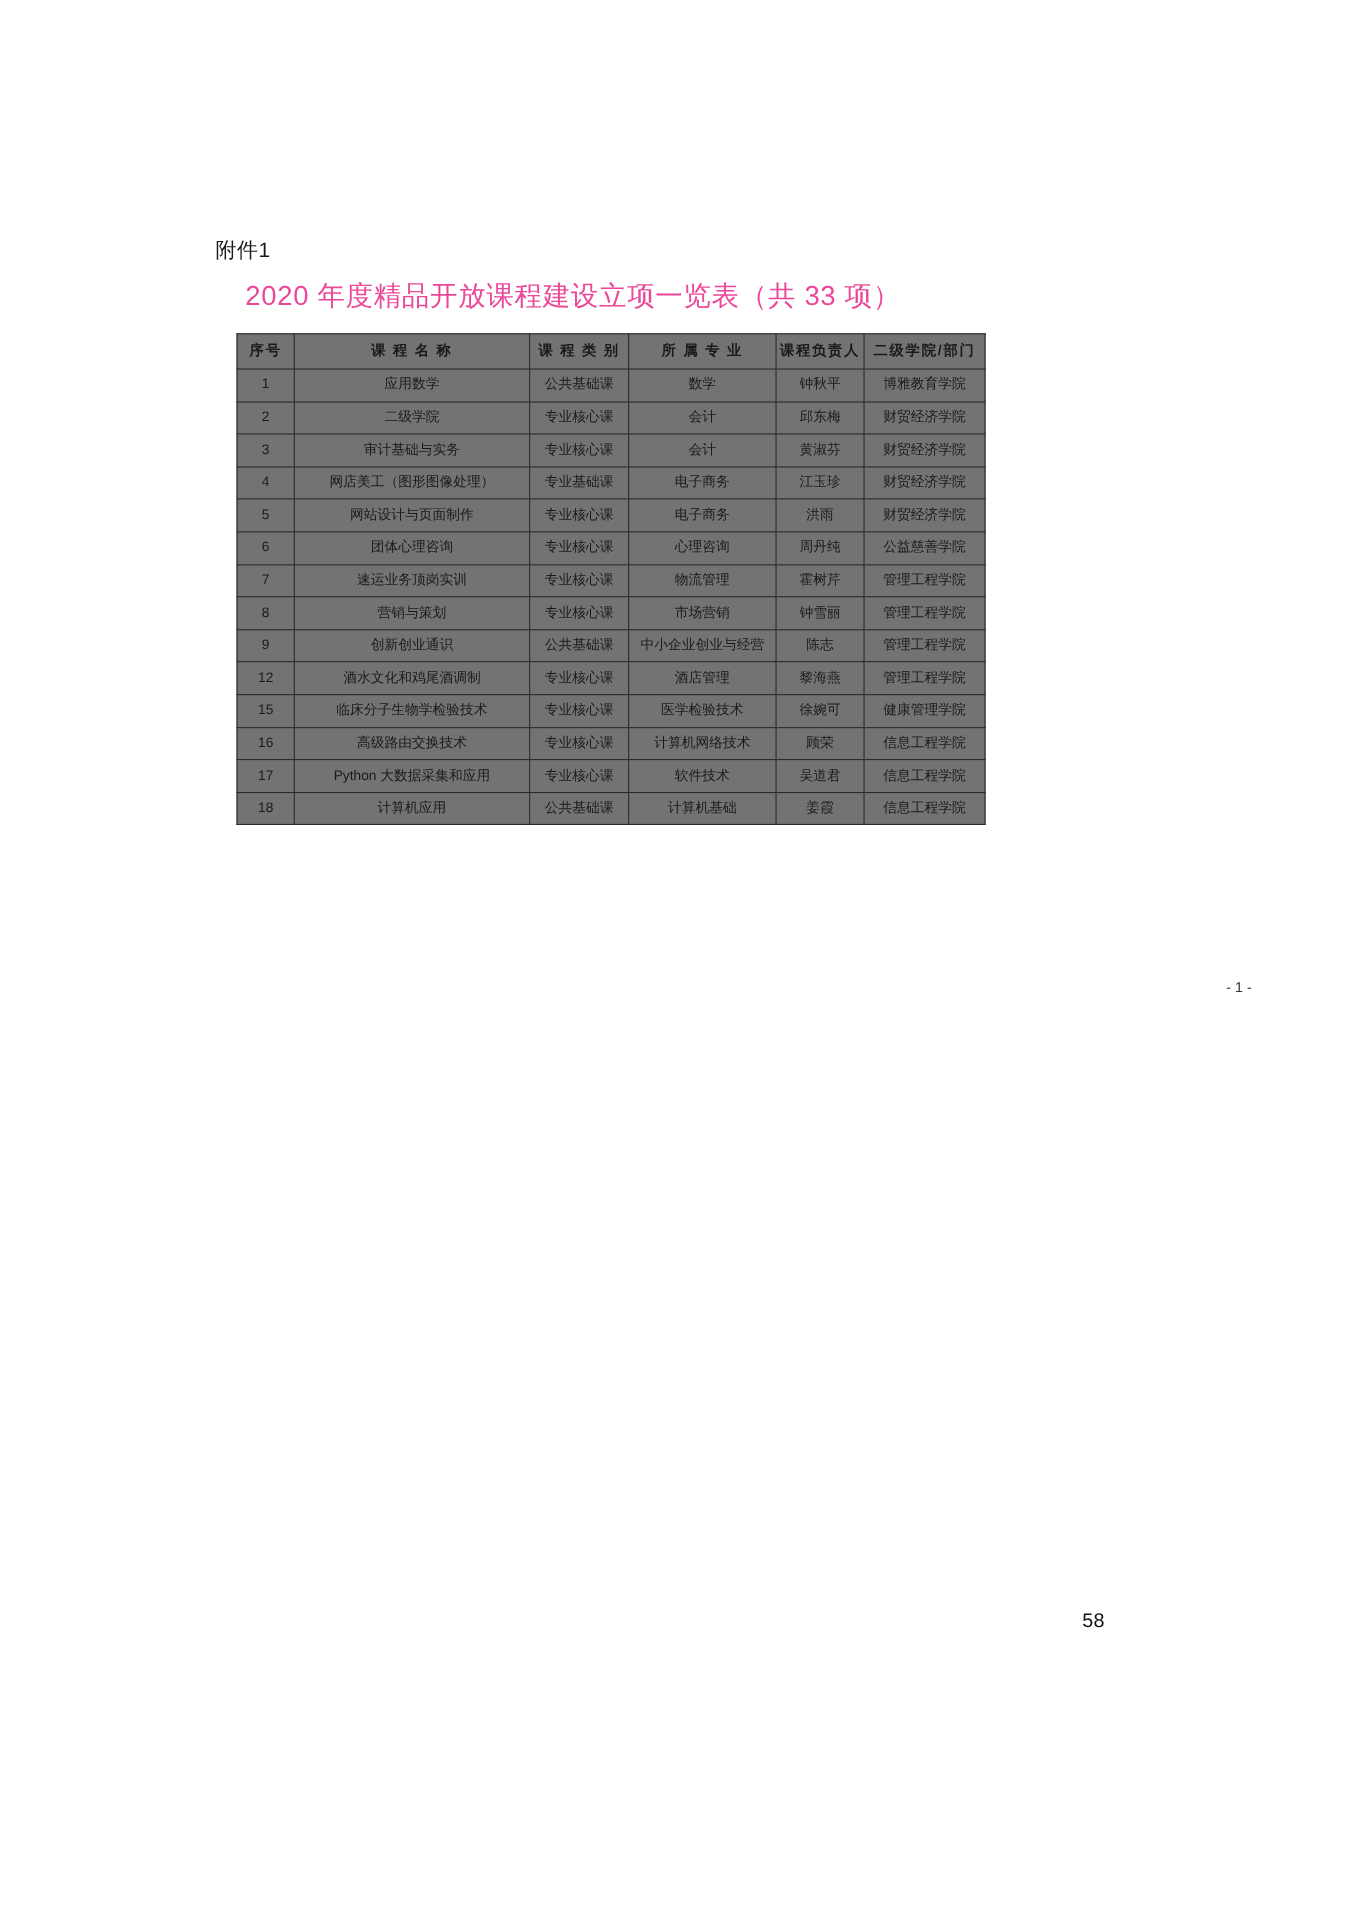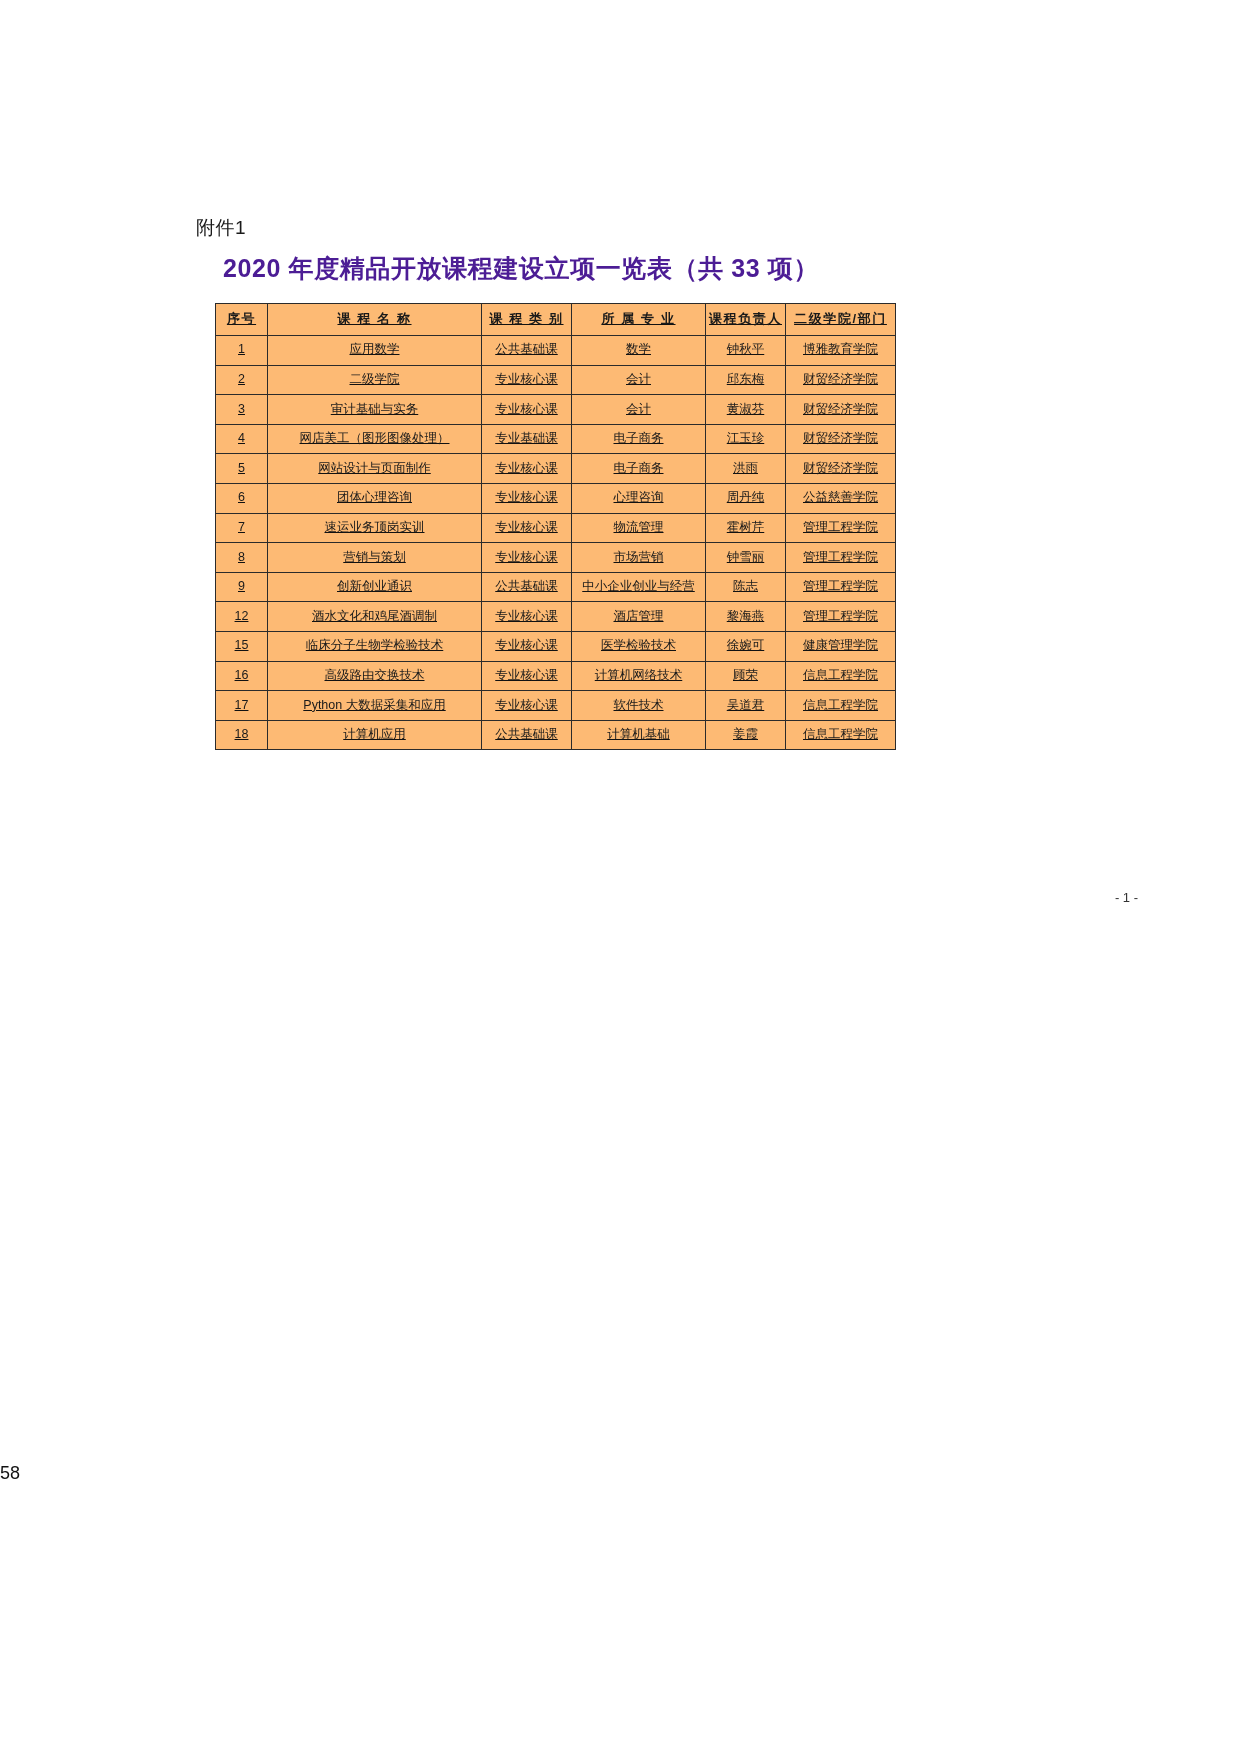--- a/index.html
+++ b/index.html
@@ -31,34 +31,33 @@
     color: #1a1a1a;
     text-align: center;
   }
   .doc-title {
     position: absolute;
     left: 0;
     top: 252px;
     width: 1042px;
     text-align: center;
     font-size: 25px;
-    font-weight: bold;
-    font-family: "Liberation Sans", sans-serif;
-    color: #4c1d95;
+    font-weight: normal;
+    font-family: "Liberation Sans", sans-serif;
+    color: #ec4899;
     letter-spacing: 0.6px;
   }
   table.course-table {
     position: absolute;
     left: 215px;
     top: 303px;
     width: 680px;
     border-collapse: collapse;
     table-layout: fixed;
-    background: #fdba74;
-    text-decoration: underline;
+    background: #737373;
   }
   table.course-table td, table.course-table th {
     border: 1px solid #2b2b2b;
     text-align: center;
     vertical-align: middle;
     font-size: 12.5px;
     font-family: "Liberation Sans", sans-serif;
     color: #1a1a1a;
     height: 28.6px;
     padding: 0 2px;
@@ -88,21 +87,21 @@
     box-sizing: border-box;
     font-size: 13px;
     font-family: "Liberation Sans", sans-serif;
     color: #333;
   }
   .page-number {
     position: absolute;
     left: 0;
     top: 1463px;
     width: 1004px;
-    text-align: left;
+    text-align: right;
     font-size: 18px;
     font-family: "Liberation Sans", sans-serif;
     color: #111;
   }
 </style>
 </head>
 <body>
 
 <div class="page">
 

